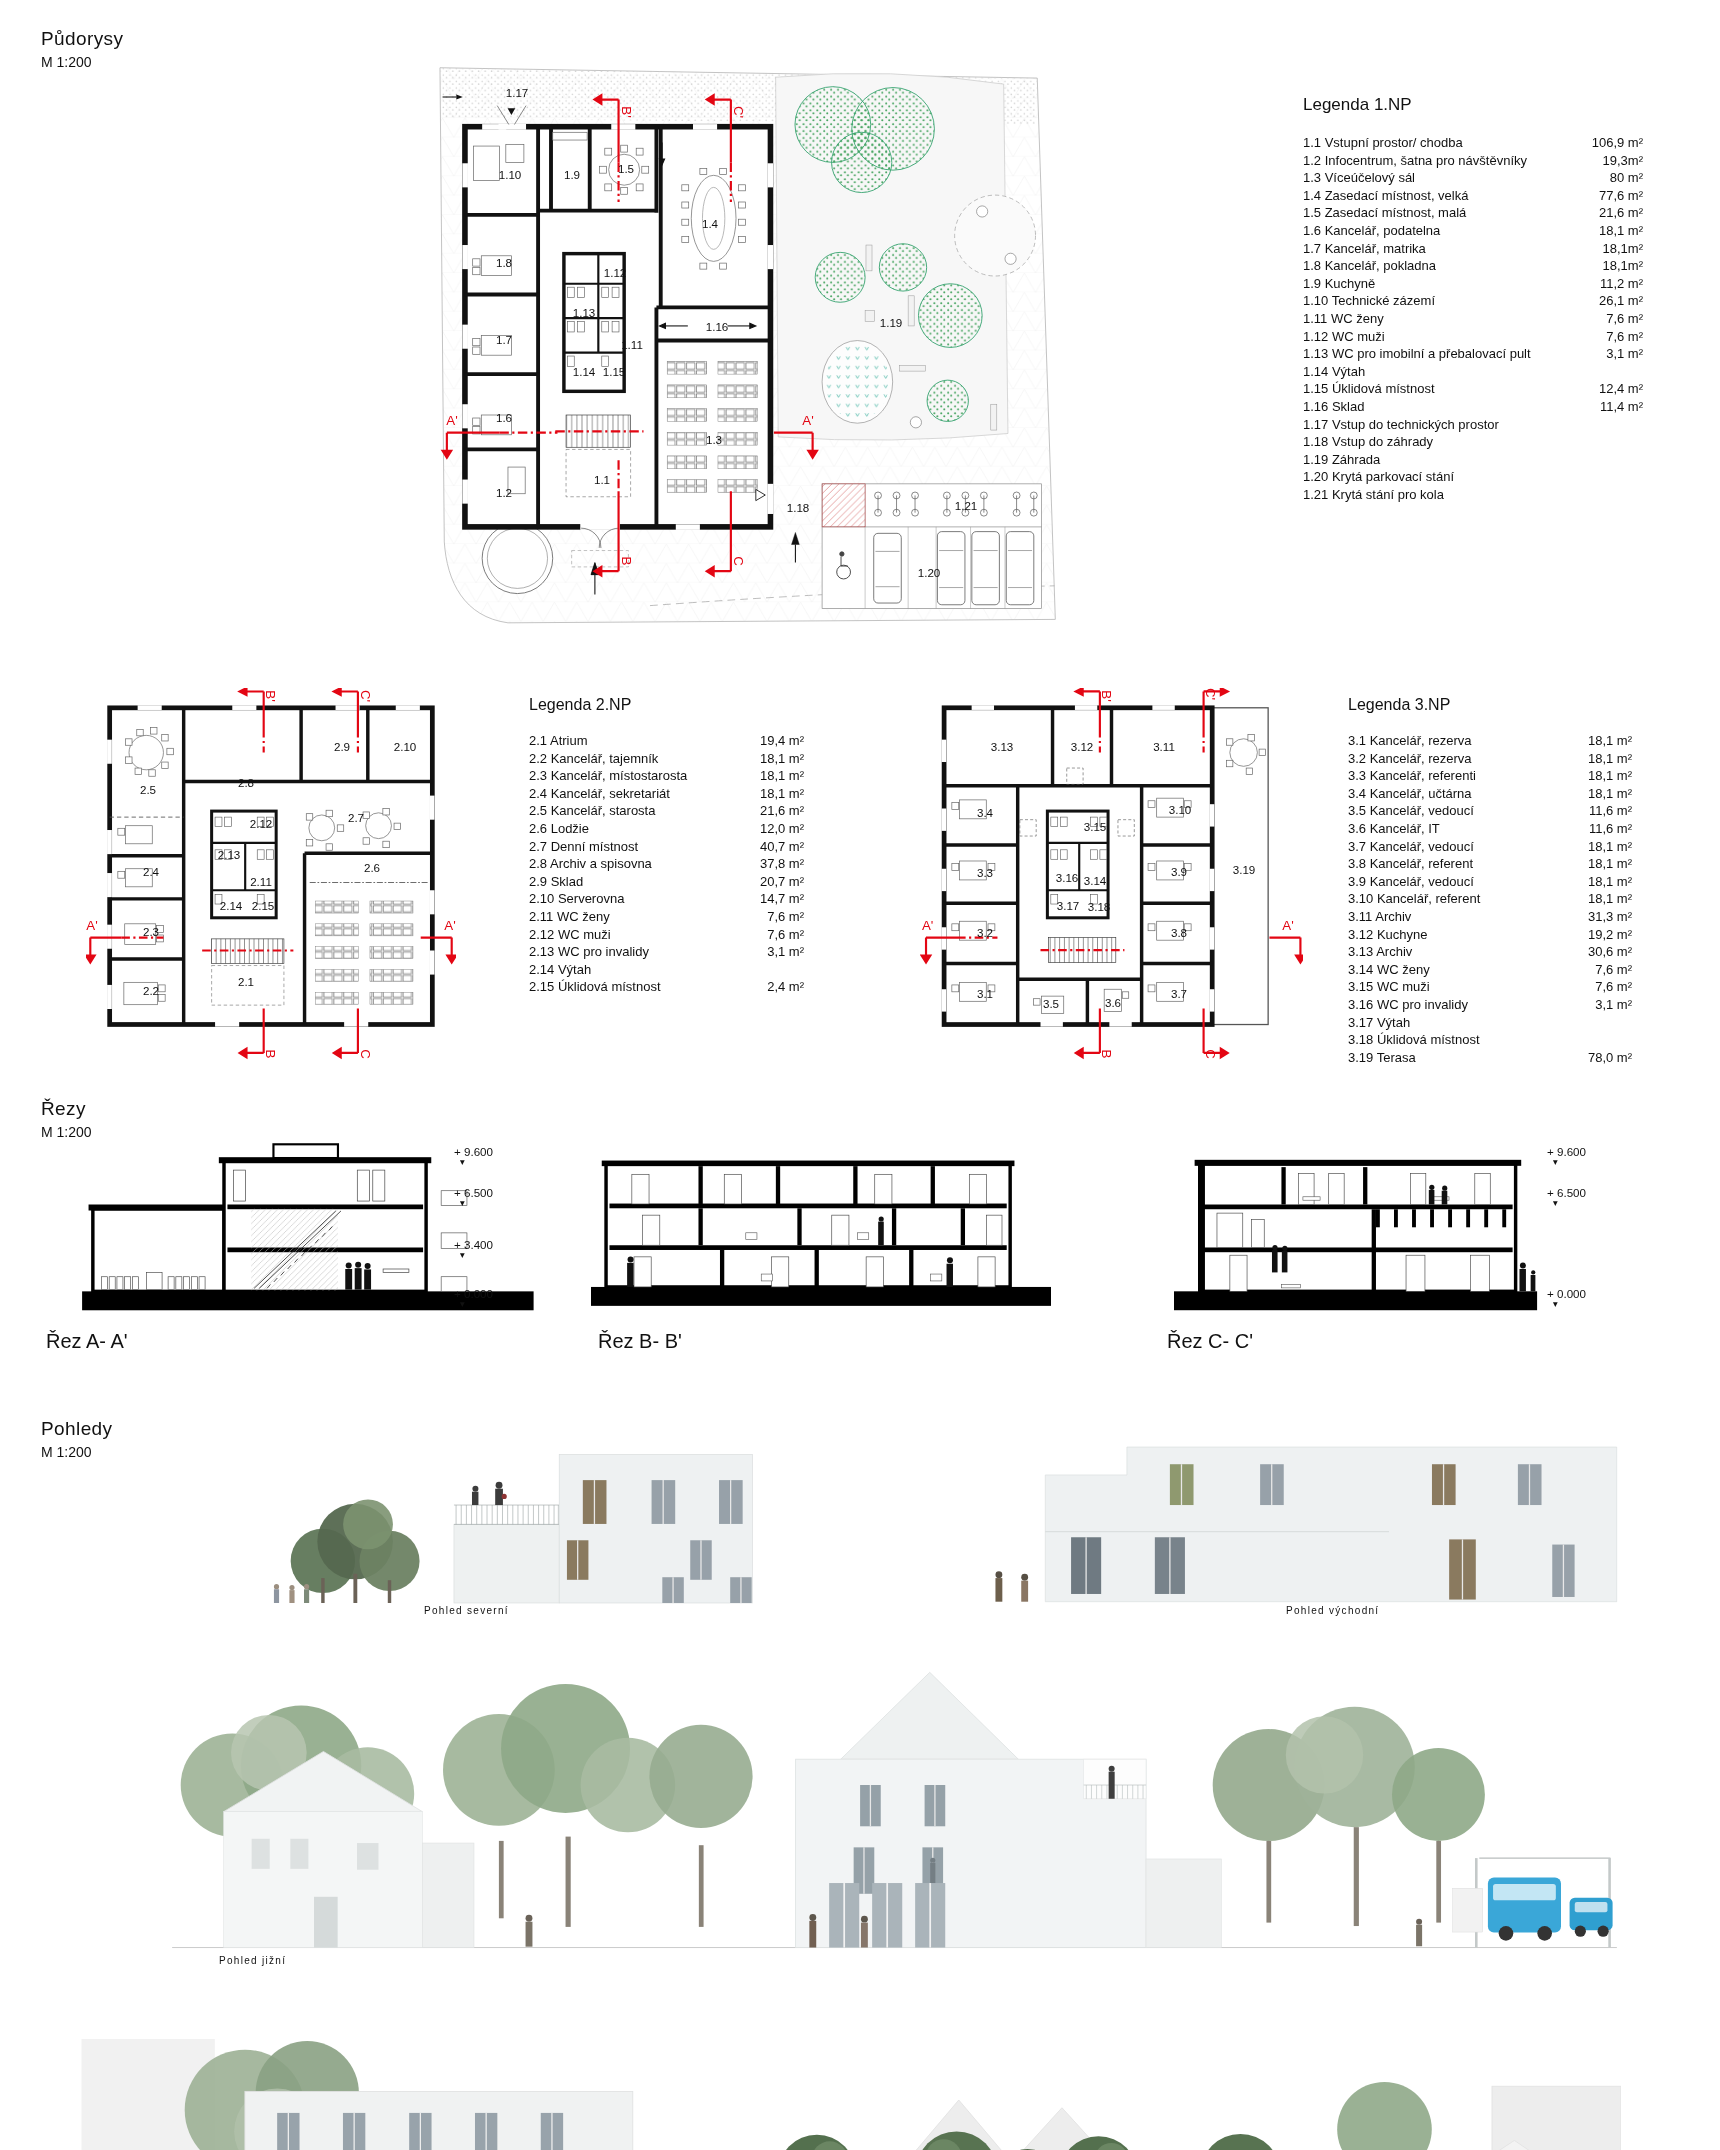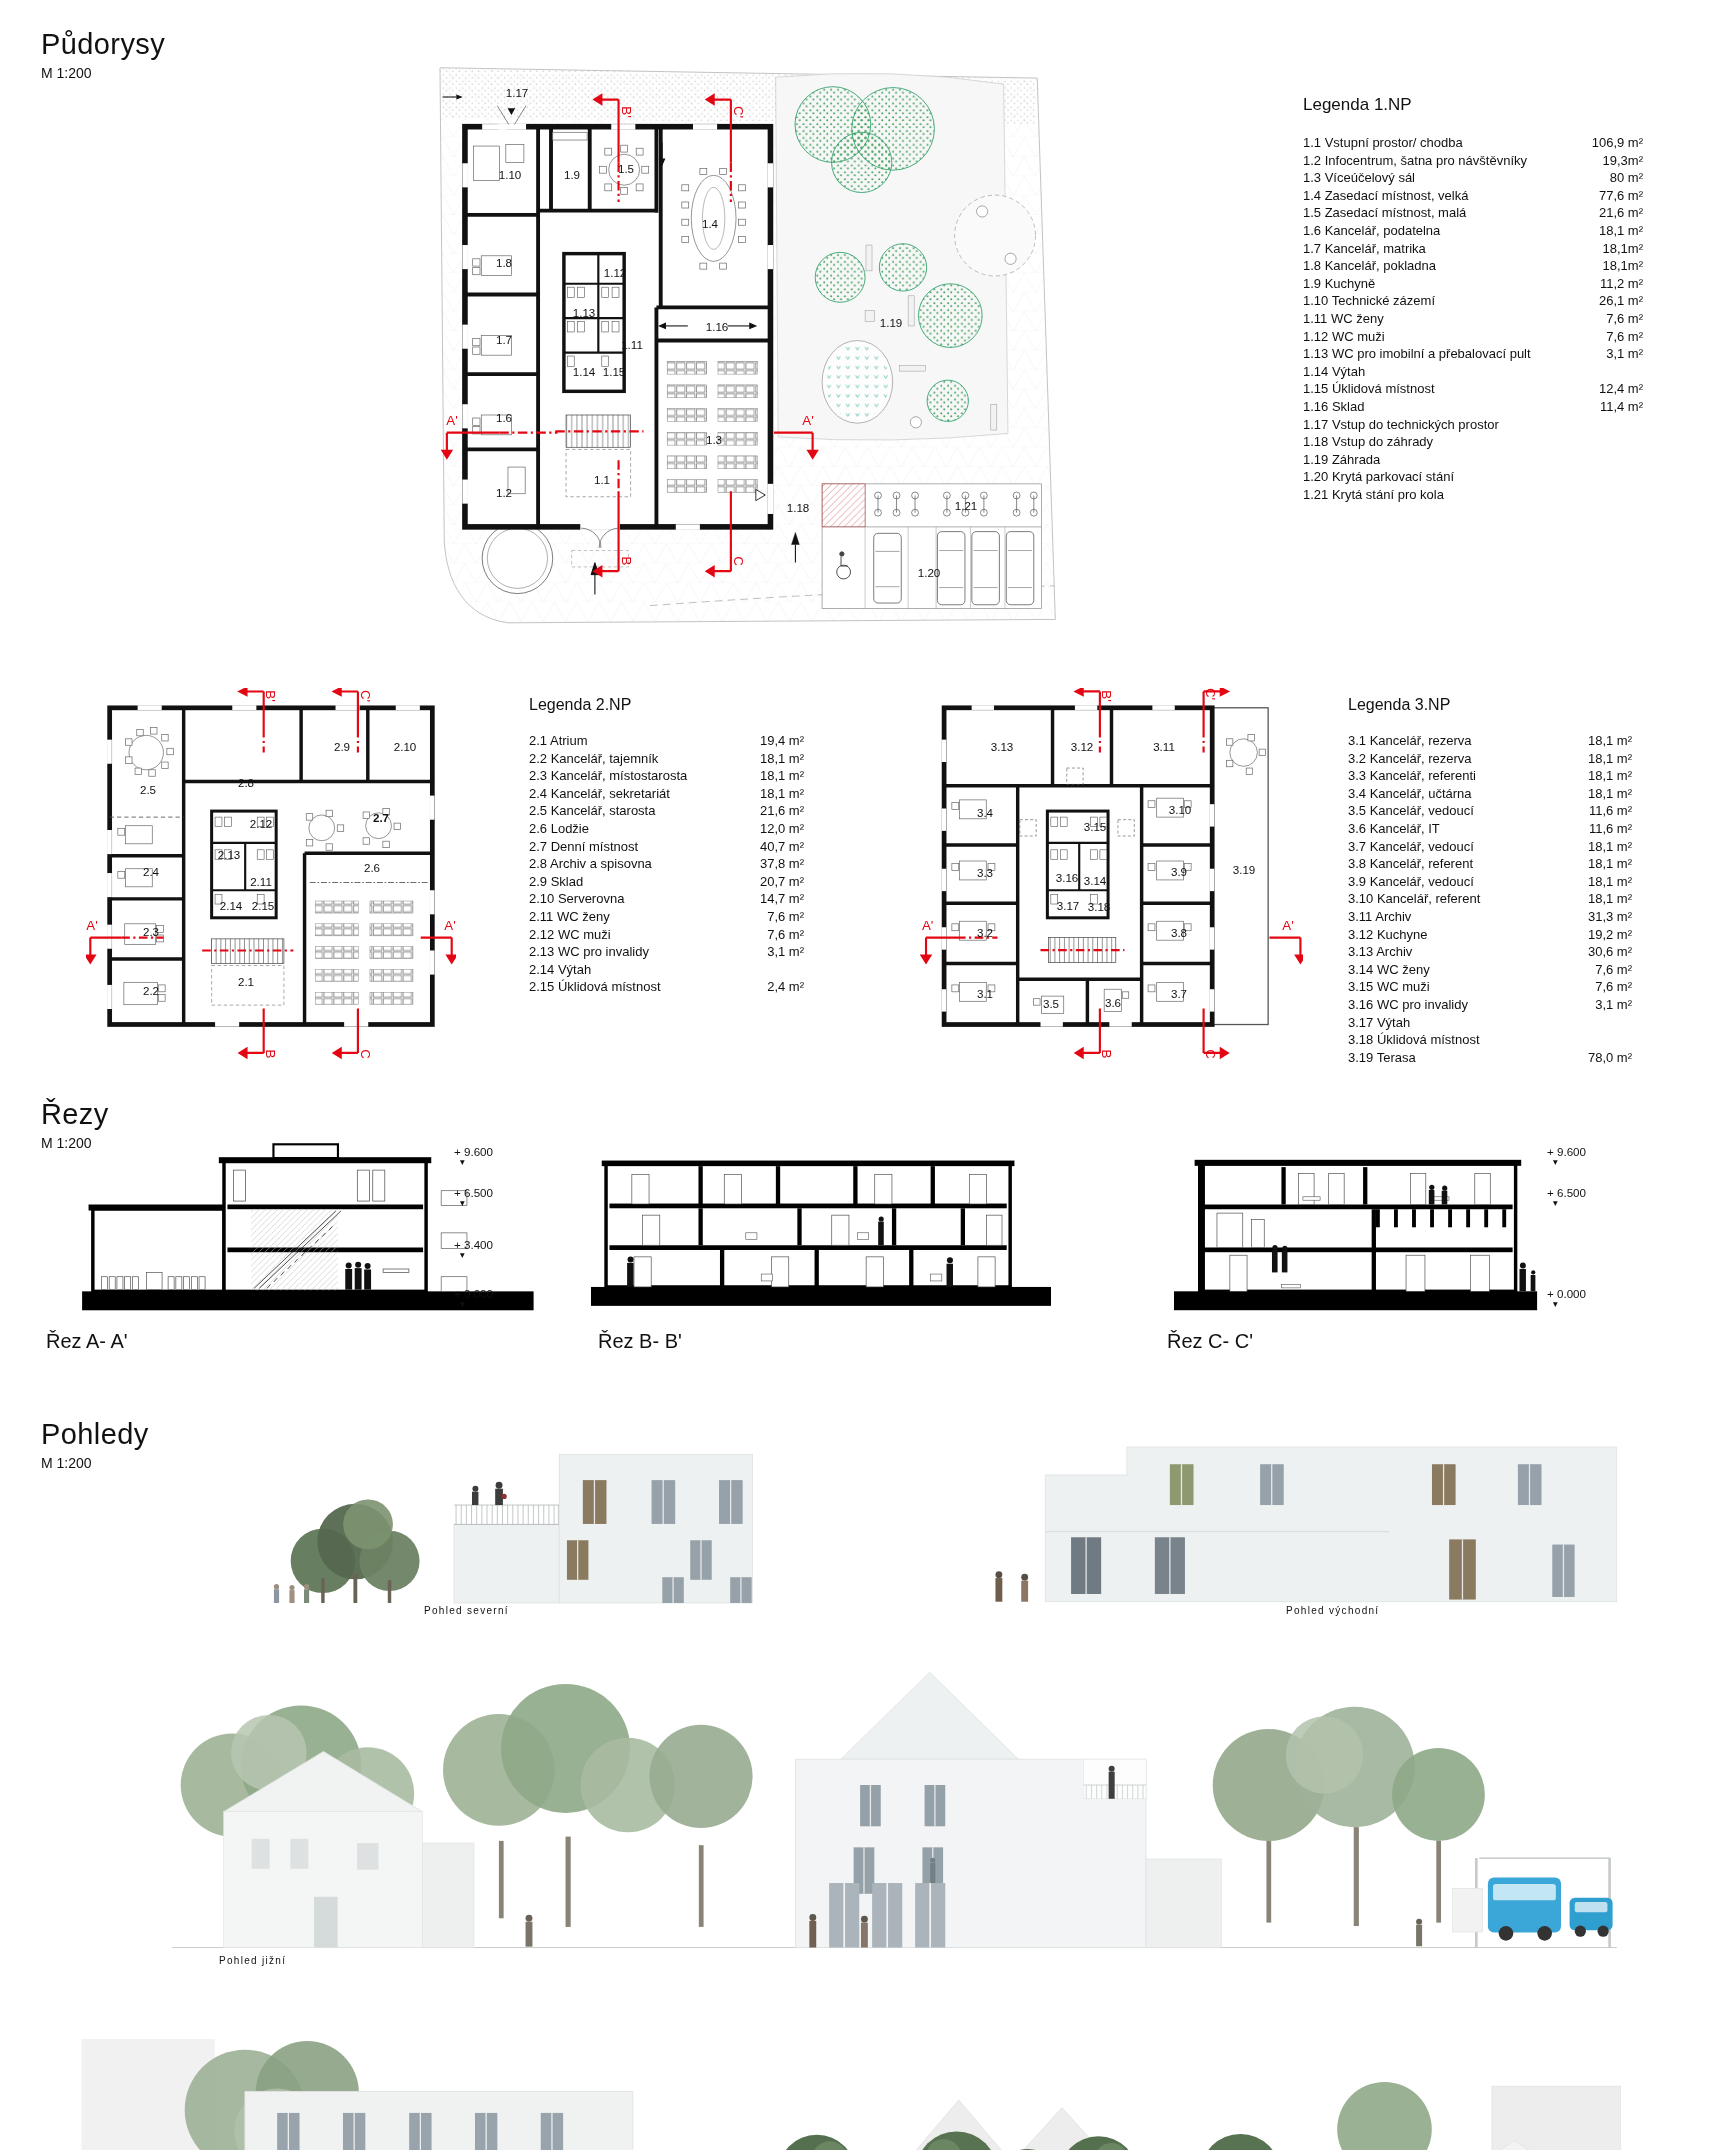--- a/index.html
+++ b/index.html
@@ -1,20 +1,20 @@
 <!DOCTYPE html>
 <html style="font-size:6.9px"><head>
 <meta charset="utf-8">
 <style>
   html,body{margin:0;padding:0;background:#fff}
   body{font-family:"Liberation Sans",sans-serif;color:#111}
   .sheet{position:relative;width:1721px;height:2436px;background:#fff;overflow:hidden}
   h1,h2{margin:0;font-weight:400}
   .block-heading{position:absolute}
-  .block-heading h1{font-size:29px;letter-spacing:0.4px}
+  .block-heading h1{font-size:19px;letter-spacing:0.4px}
   .block-heading .scale{font-size:14px;margin-top:4.3px}
   .legend{position:absolute}
   .legend-title{font-size:16px;font-weight:400;margin:0 0 18px 0}
   .legend-title.small{font-size:17px;margin-bottom:19px}
   .legend-rows{display:block}
   .legend-row{display:flex;justify-content:space-between;font-size:13px;line-height:17.6px;white-space:nowrap}
   .lr-area{text-align:right;padding-left:12px;min-width:52px}
   .plan{position:absolute}
   .plan svg{position:absolute;left:0;top:0}
   .room-label{position:absolute;font-size:11.6px;white-space:nowrap;color:#111}
@@ -574,21 +574,21 @@
     <span class="room-label" style="top: 101px; left: 62px; transform: translate(-50%, -50%);">2.5</span>
         <span class="room-label" style="top: 58px; left: 160px; transform: translate(-50%, -50%); margin-top: 36px;">2.8</span>
         <span class="room-label" style="top: 58px; left: 256px; transform: translate(-50%, -50%);">2.9</span>
         <span class="room-label" style="top: 58px; left: 319px; transform: translate(-50%, -50%);">2.10</span>
         <span class="room-label" style="top: 183px; left: 65px; transform: translate(-50%, -50%);">2.4</span>
         <span class="room-label" style="top: 135px; left: 175px; transform: translate(-50%, -50%);">2.12</span>
         <span class="room-label" style="top: 166px; left: 143px; transform: translate(-50%, -50%);">2.13</span>
         <span class="room-label" style="top: 193px; left: 175px; transform: translate(-50%, -50%);">2.11</span>
         <span class="room-label" style="top: 217px; left: 145px; transform: translate(-50%, -50%);">2.14</span>
         <span class="room-label" style="top: 217px; left: 177px; transform: translate(-50%, -50%);">2.15</span>
-        <span class="room-label" style="top: 129px; left: 295px; transform: translate(-50%, -50%); font-weight: bold;">2.7</span>
+        <span class="room-label" style="top: 129px; left: 270px; transform: translate(-50%, -50%);">2.7</span>
         <span class="room-label" style="top: 179px; left: 286px; transform: translate(-50%, -50%);">2.6</span>
         <span class="room-label" style="top: 243px; left: 65px; transform: translate(-50%, -50%);">2.3</span>
         <span class="room-label" style="top: 302px; left: 65px; transform: translate(-50%, -50%);">2.2</span>
         <span class="room-label" style="top: 293px; left: 160px; transform: translate(-50%, -50%);">2.1</span>
       </div>
     <div class="labels">
 
     <span class="marker-label" style="top: 7.7px; left: 184px; transform: translate(-50%, -50%) rotate(90deg);">B'</span>
         <span class="marker-label" style="top: 7.7px; left: 279px; transform: translate(-50%, -50%) rotate(90deg);">C'</span>
         <span class="marker-label" style="top: 237px; left: 6px; transform: translate(-50%, -50%);">A'</span>

